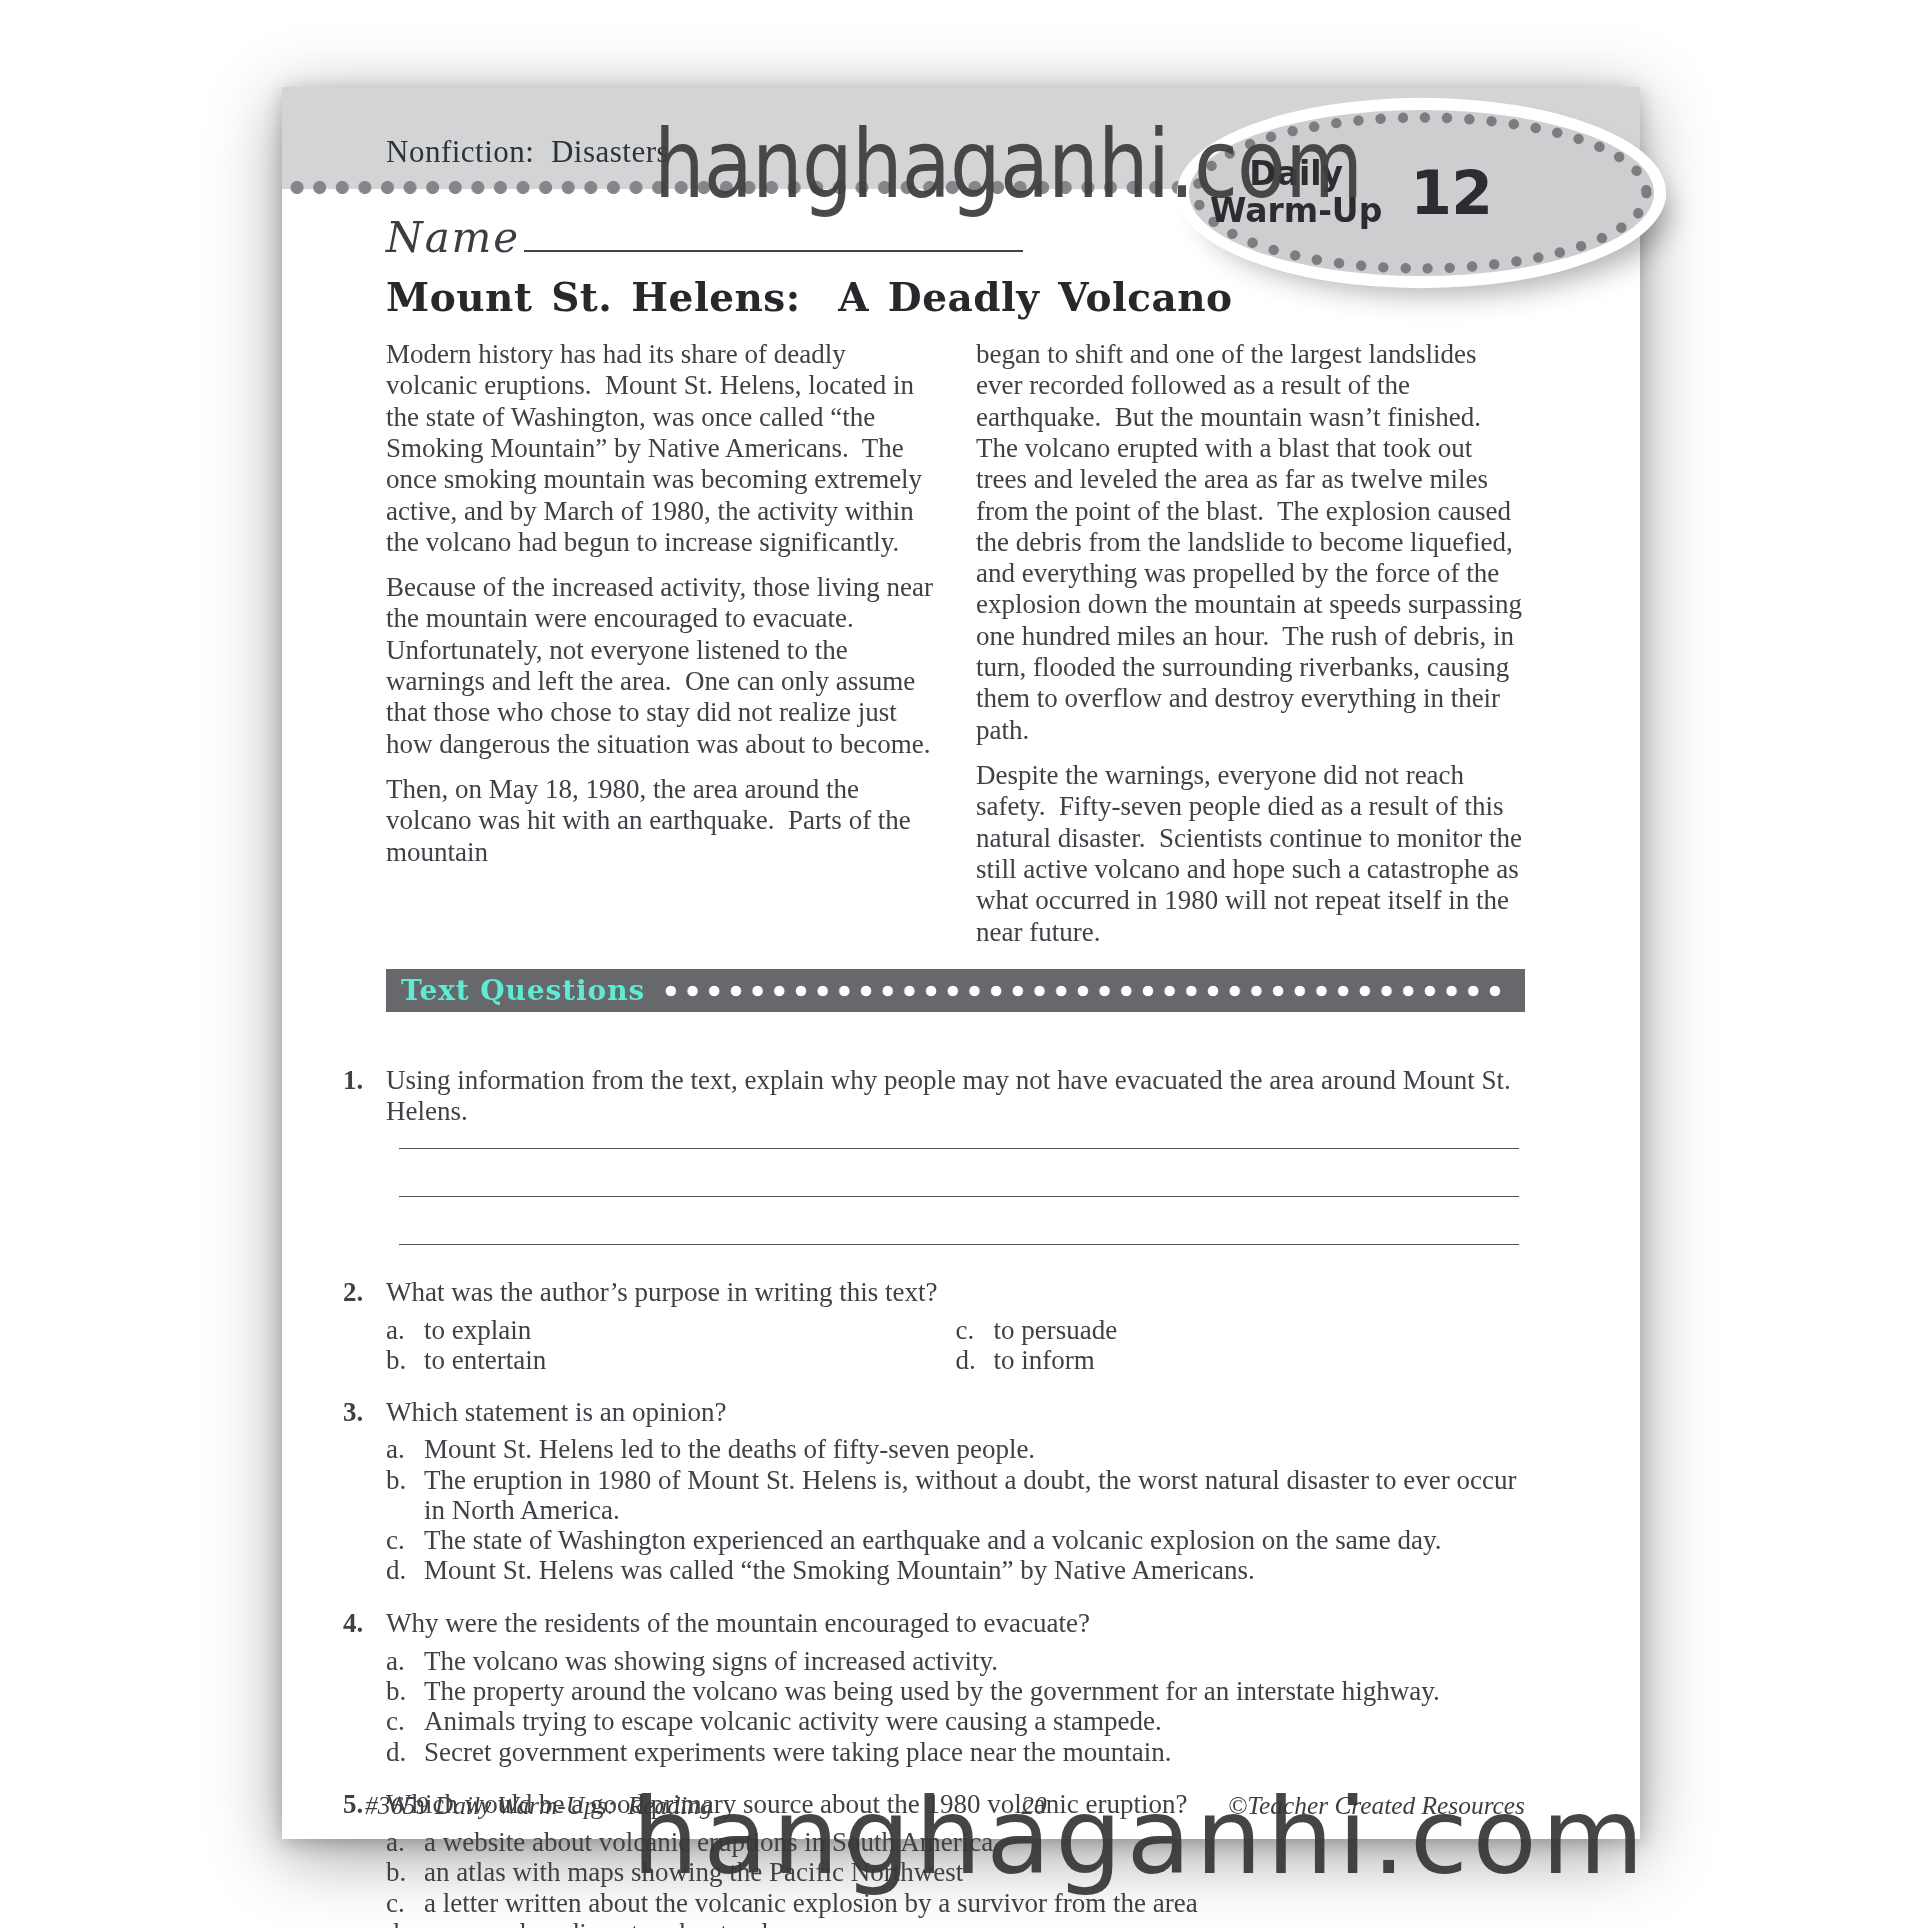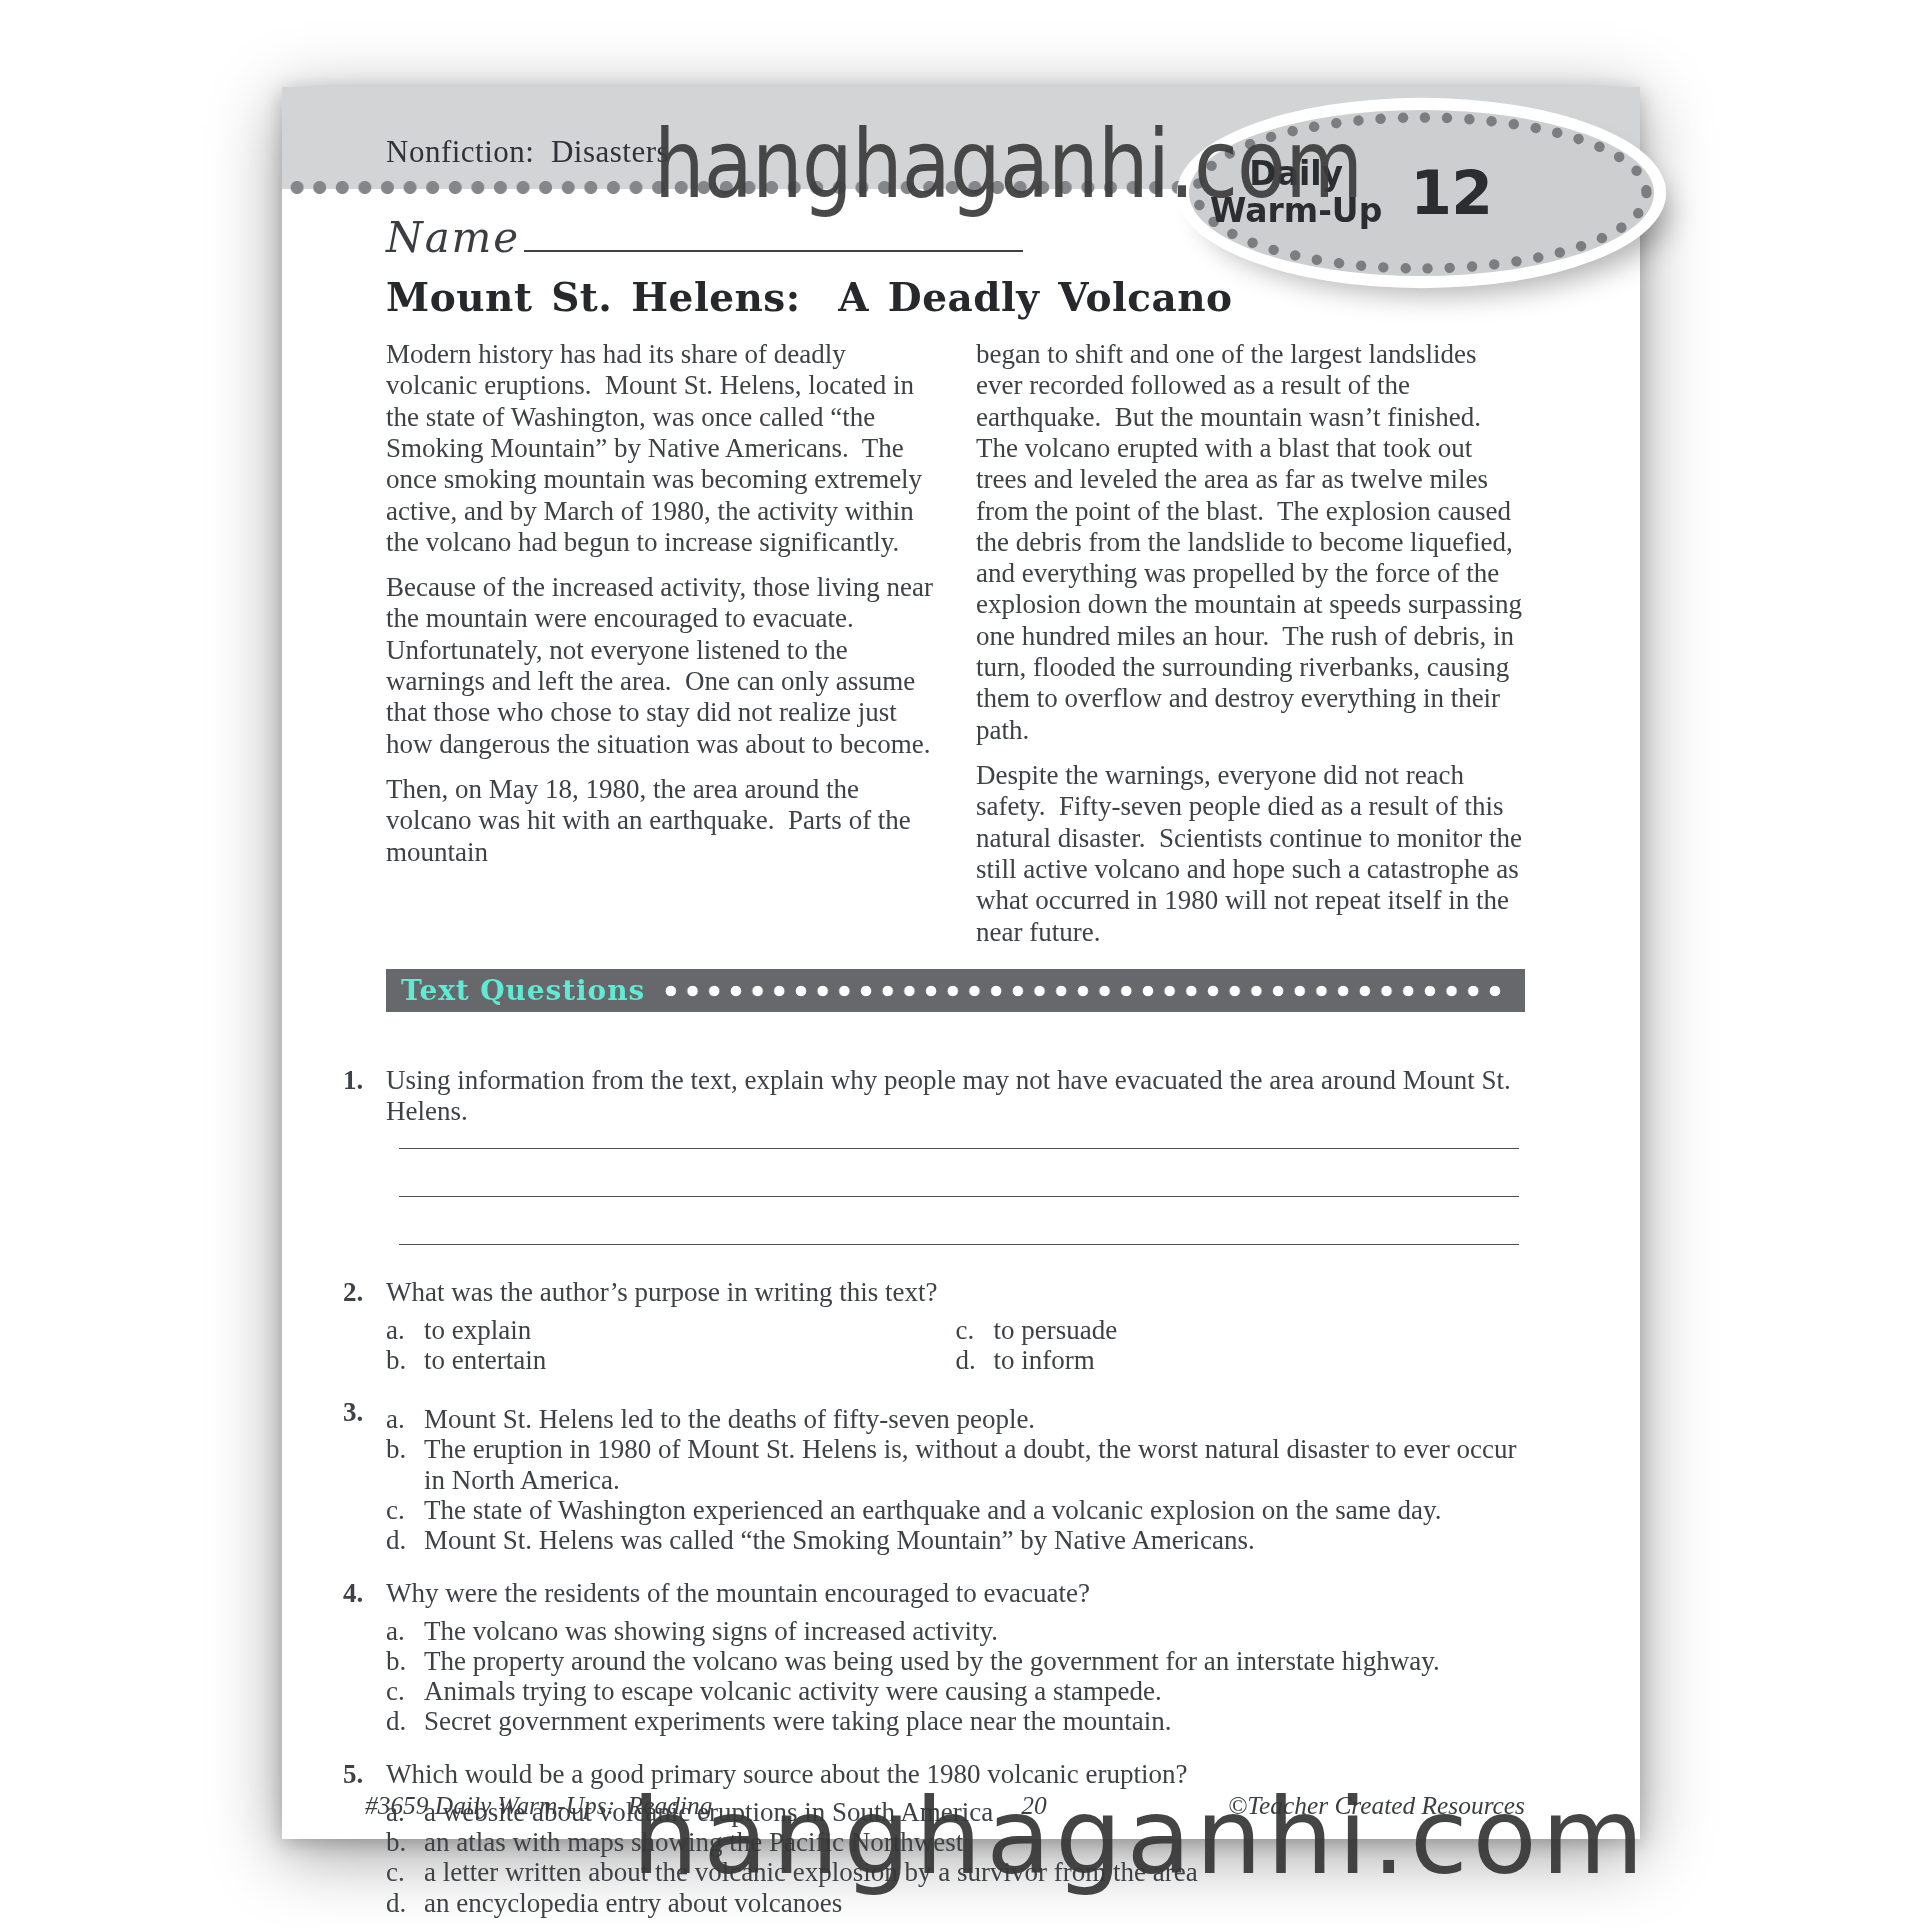--- a/index.html
+++ b/index.html
@@ -188,20 +188,21 @@
                 <span class="ct">to inform</span>
               </div>
             </div>
           </div>
         </div>
       </div>
 
       <div class="q q3">
         <span class="qnum">3.</span>
         <div class="qbody">
+          <div class="qtext">Which statement is an opinion?</div>
           <div class="choices">
             <div class="choice">
               <span class="cl">a.</span>
               <span class="ct">Mount St. Helens led to the deaths of fifty-seven people.</span>
             </div>
             <div class="choice">
               <span class="cl">b.</span>
               <span class="ct">The eruption in 1980 of Mount St. Helens is, without a doubt, the worst natural disaster to ever occur in North America.</span>
             </div>
             <div class="choice">

